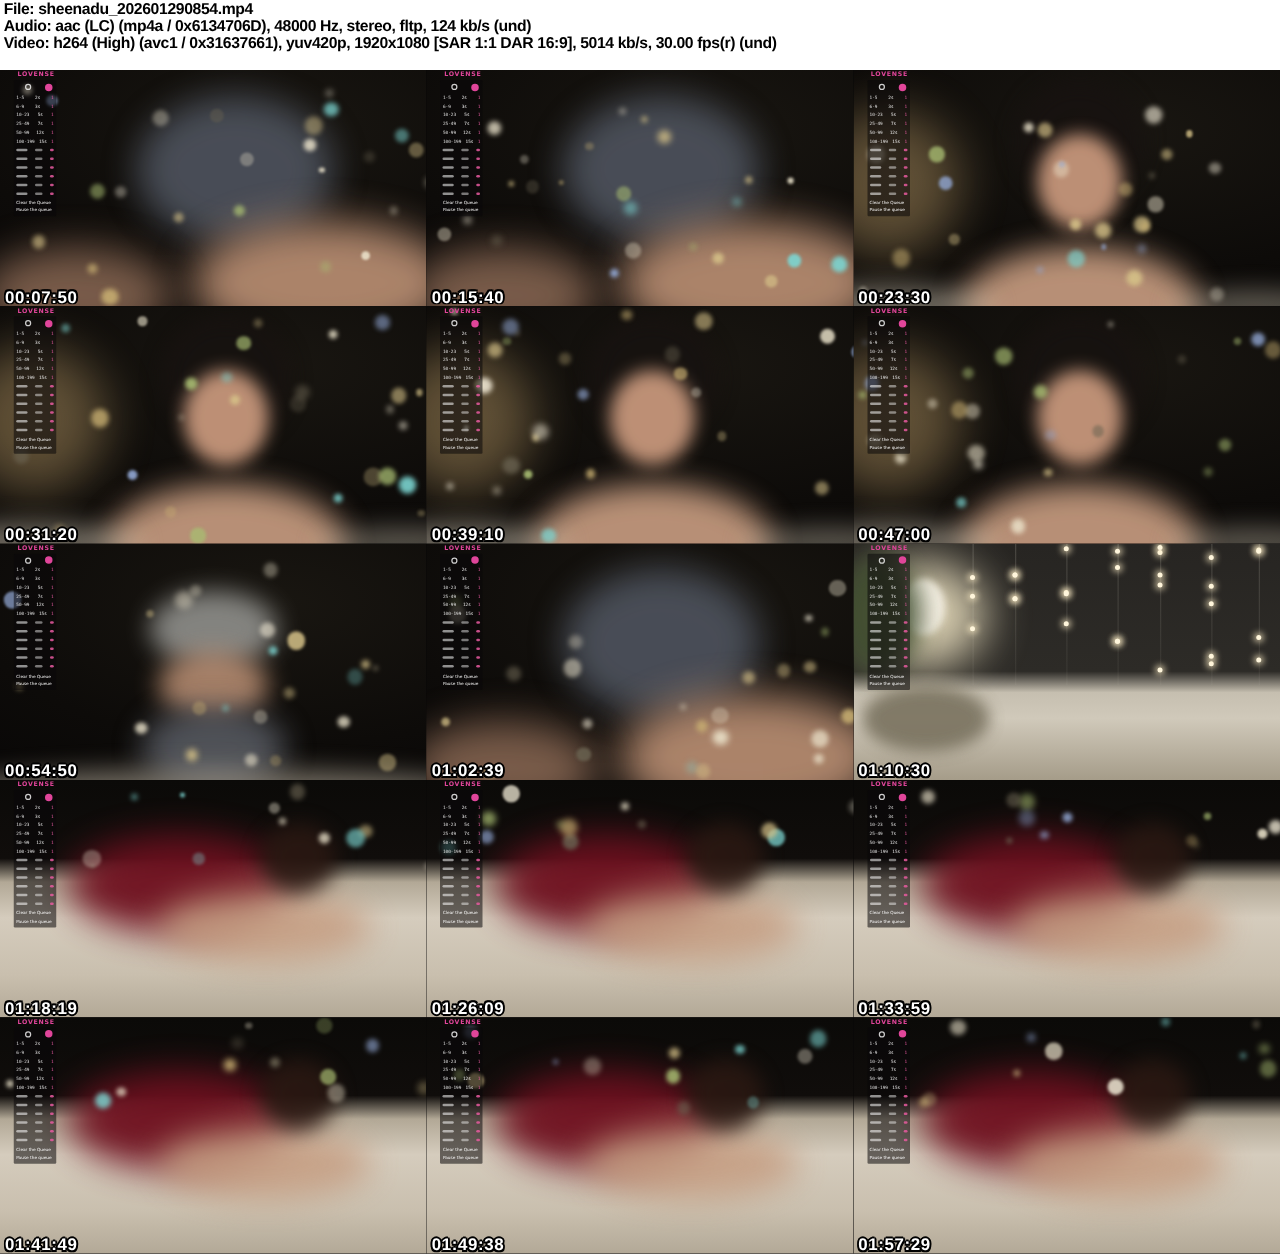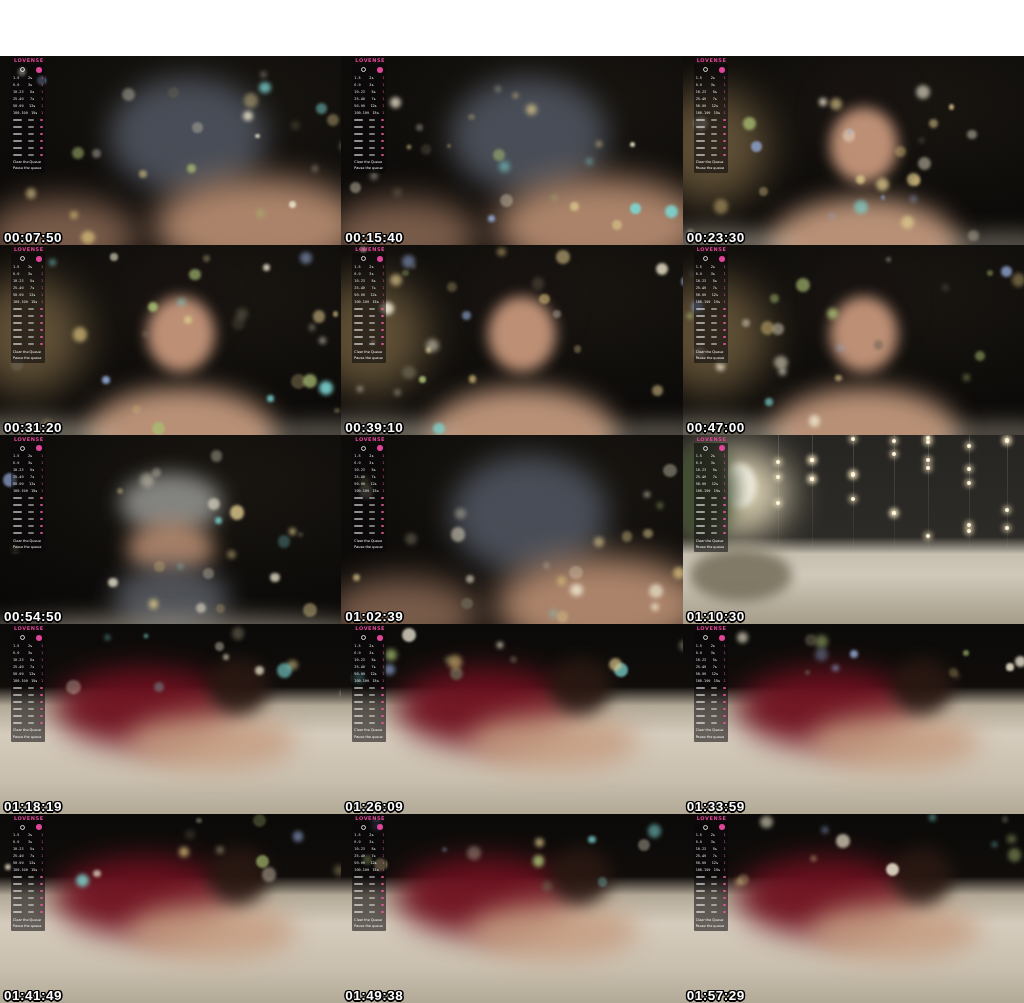--- a/index.html
+++ b/index.html
@@ -64,20 +64,23 @@
   .icons { margin-bottom:1px; }
   .ring { width:5px; height:5px; border:1px solid rgba(255,255,255,0.8); border-radius:50%; box-sizing:border-box; margin-left:7px; }
   .pdot { width:6px; height:6px; background:#e0459a; border-radius:50%; margin-right:1px; }
   .foot { color:rgba(255,255,255,0.95); font-size:3.4px; margin-top:2.2px; white-space:nowrap; font-family:"DejaVu Sans", sans-serif; }
 </style>
 </head>
 <body>
 
 <div class="sheet">
   <div class="header">
+    <div class="line">File: sheenadu_202601290854.mp4</div>
+    <div class="line">Audio: aac (LC) (mp4a / 0x6134706D), 48000 Hz, stereo, fltp, 124 kb/s (und)</div>
+    <div class="line">Video: h264 (High) (avc1 / 0x31637661), yuv420p, 1920x1080 [SAR 1:1 DAR 16:9], 5014 kb/s, 30.00 fps(r) (und)</div>
   </div>
   <div class="grid" id="grid">
   <div class="tile">
     <div class="scene s-dark">
           <div class="blob" style="left: 187.732px; top: 79.548px; width: 157.012px; height: 117.428px; background: rgb(75, 80, 90); filter: blur(14px); opacity: 0.96;"></div>
           <div class="blob" style="left: 259.411px; top: 170.46px; width: 211.625px; height: 98.488px; background: rgb(189, 145, 117); filter: blur(16px); opacity: 0.9;"></div>
           <div class="blob" style="left: 61.4394px; top: 179.93px; width: 153.599px; height: 75.76px; background: rgb(168, 127, 102); filter: blur(16px); opacity: 0.7;"></div>
           <div class="dot" style="left: 311.803px; top: 109.046px; width: 6.62659px; height: 6.62659px; background: rgb(236, 228, 204); opacity: 0.33; filter: blur(2.3px);"></div>
           <div class="dot" style="left: 18.1268px; top: 12.246px; width: 7.97084px; height: 7.97084px; background: rgb(236, 228, 204); opacity: 0.88; filter: blur(1.8px);"></div>
           <div class="dot" style="left: 186.994px; top: 107.718px; width: 8.97043px; height: 8.97043px; background: rgb(168, 189, 114); opacity: 0.77; filter: blur(1.6px);"></div>

